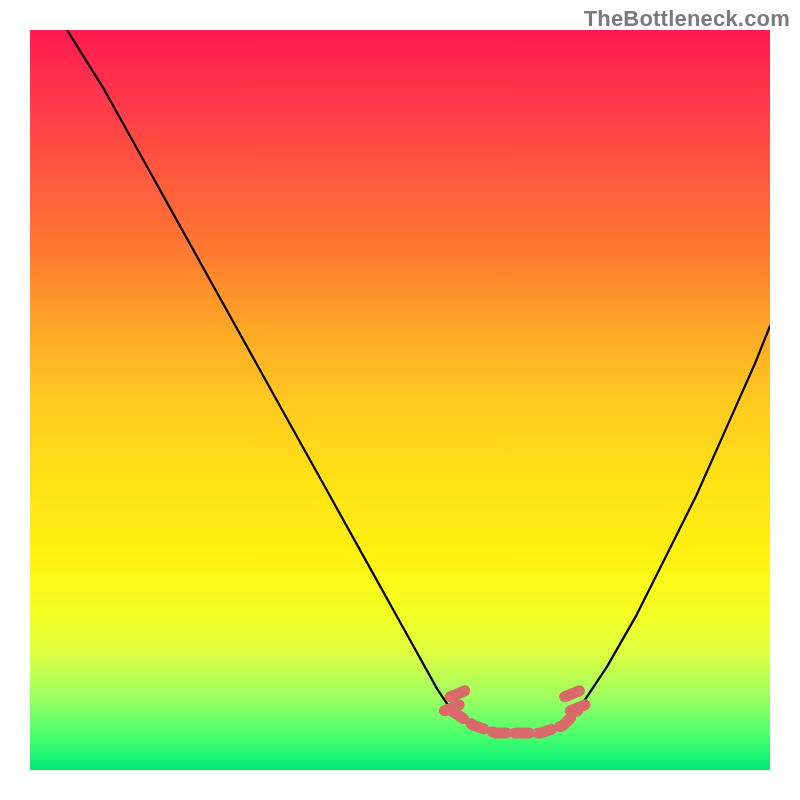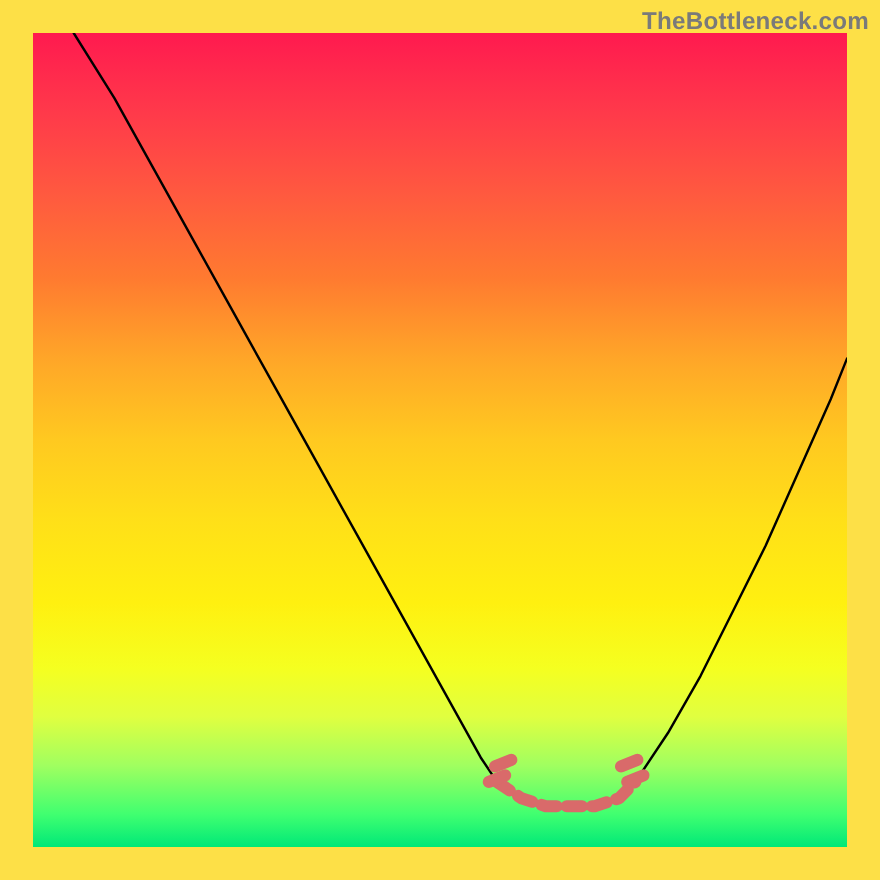--- a/index.html
+++ b/index.html
@@ -1,21 +1,21 @@
 <!DOCTYPE html>
 <html><head>
 <meta charset="utf-8">
 <style>
   * { margin: 0; padding: 0; box-sizing: border-box; }
   html, body { width: 800px; height: 800px; overflow: hidden; background: #000; }
   .chart-container {
     position: relative;
     width: 800px;
     height: 800px;
-    background: #fde047;
+    background: #ffffff;
   }
   .plot-area {
     position: absolute;
     left: 30px;
     top: 30px;
     width: 740px;
     height: 740px;
     background: linear-gradient(to bottom,
       #ff1a4f 0%,
       #ff3a4a 10%,

